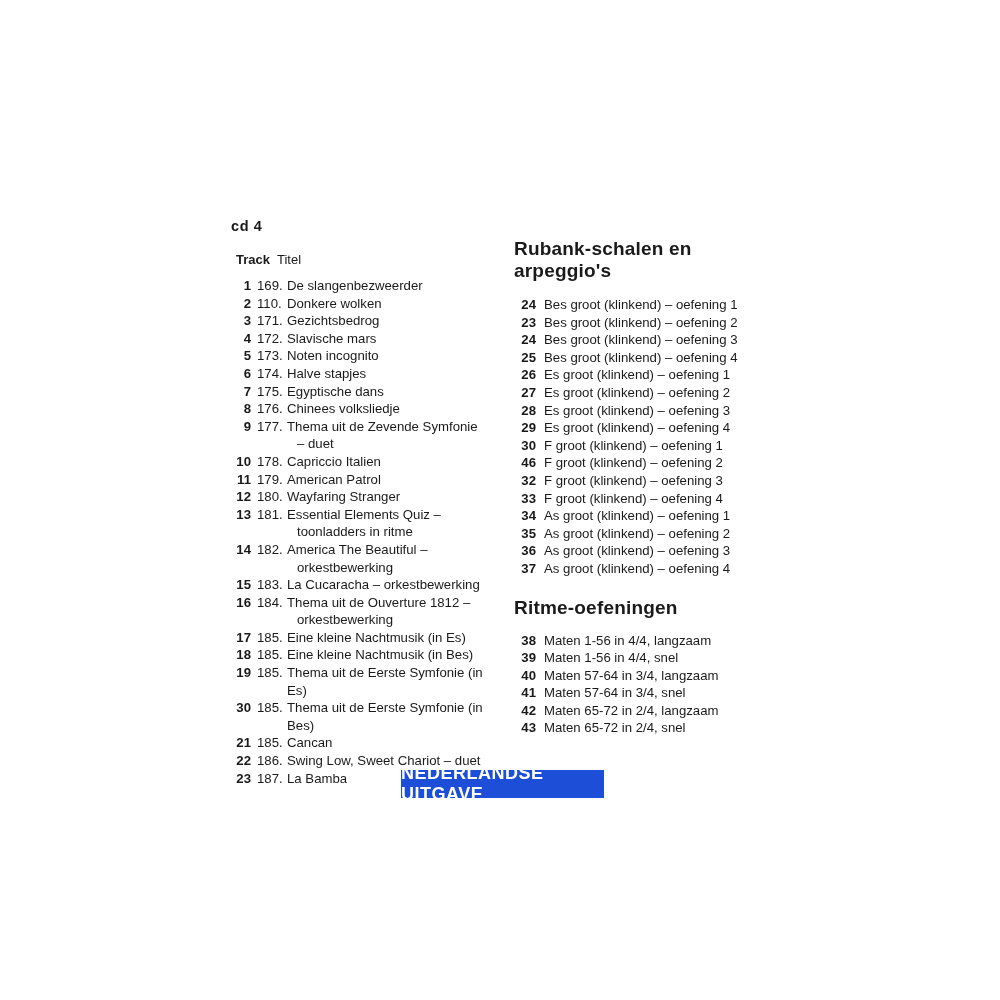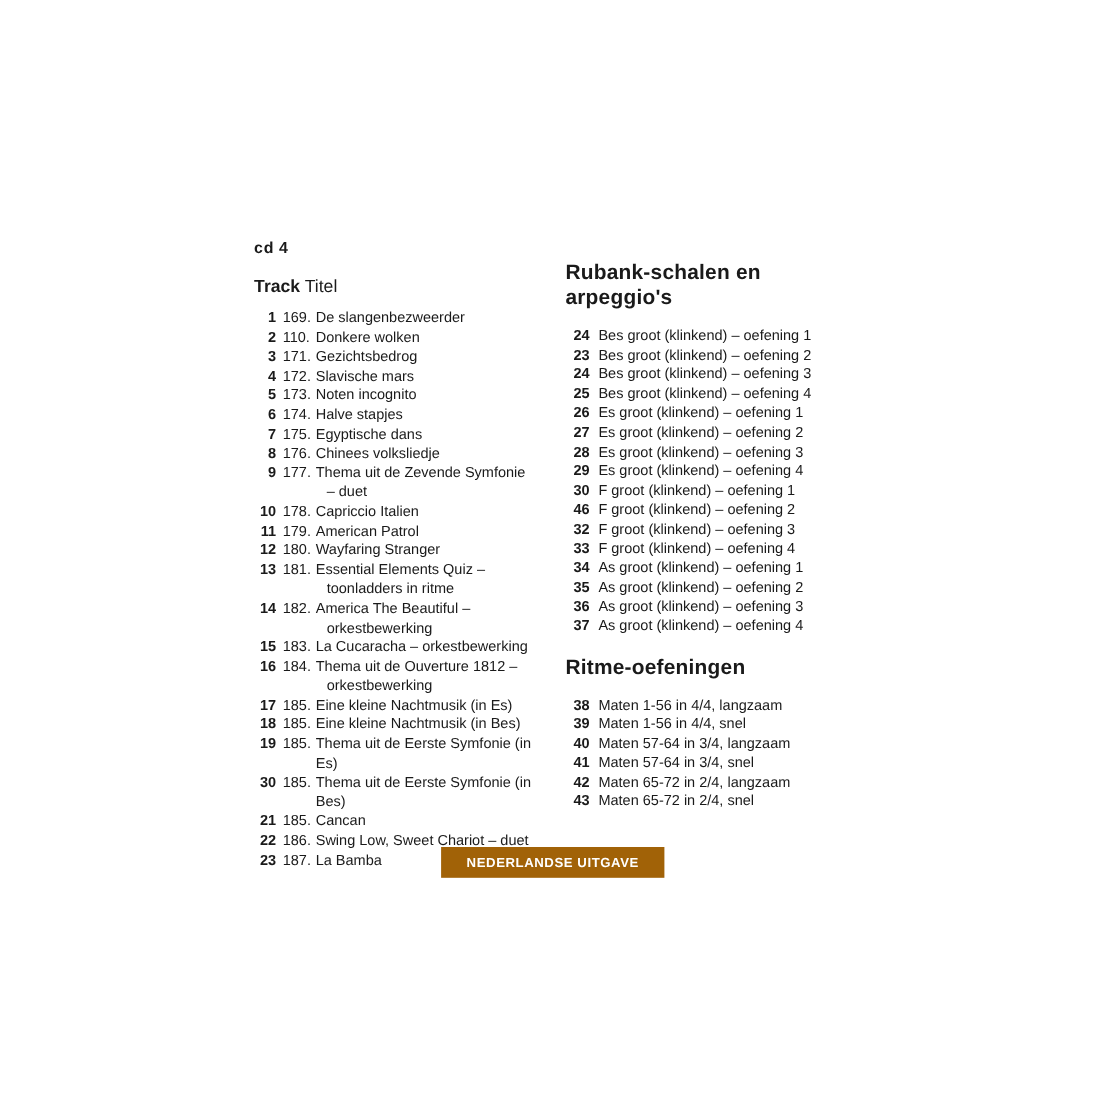--- a/index.html
+++ b/index.html
@@ -41,21 +41,21 @@
   }
   .col-right {
     position: absolute;
     left: 514px;
     top: 238px;
     width: 260px;
   }
 
   .head-row {
     display: flex;
-    font-size: 16px;
+    font-size: 13px;
     margin-bottom: 10px;
   }
   .head-track {
     font-weight: bold;
     width: 46px;
     text-align: right;
     padding-right: 7px;
     box-sizing: border-box;
   }
   .head-titel {
@@ -116,26 +116,26 @@
   }
   .rtext { flex: 1 1 auto; }
 
   
   .banner {
     position: absolute;
     left: 401px;
     top: 770px;
     width: 203px;
     height: 28px;
-    background: #a16207;
+    background: #1d4ed8;
     color: #ffffff;
     display: flex;
     align-items: center;
     justify-content: center;
-    font-size: 12px;
+    font-size: 18px;
     font-weight: bold;
     letter-spacing: 0.5px;
   }
 </style>
 </head>
 <body>
 
 <div class="page">
 
   <div class="cd-title">cd 4</div>

